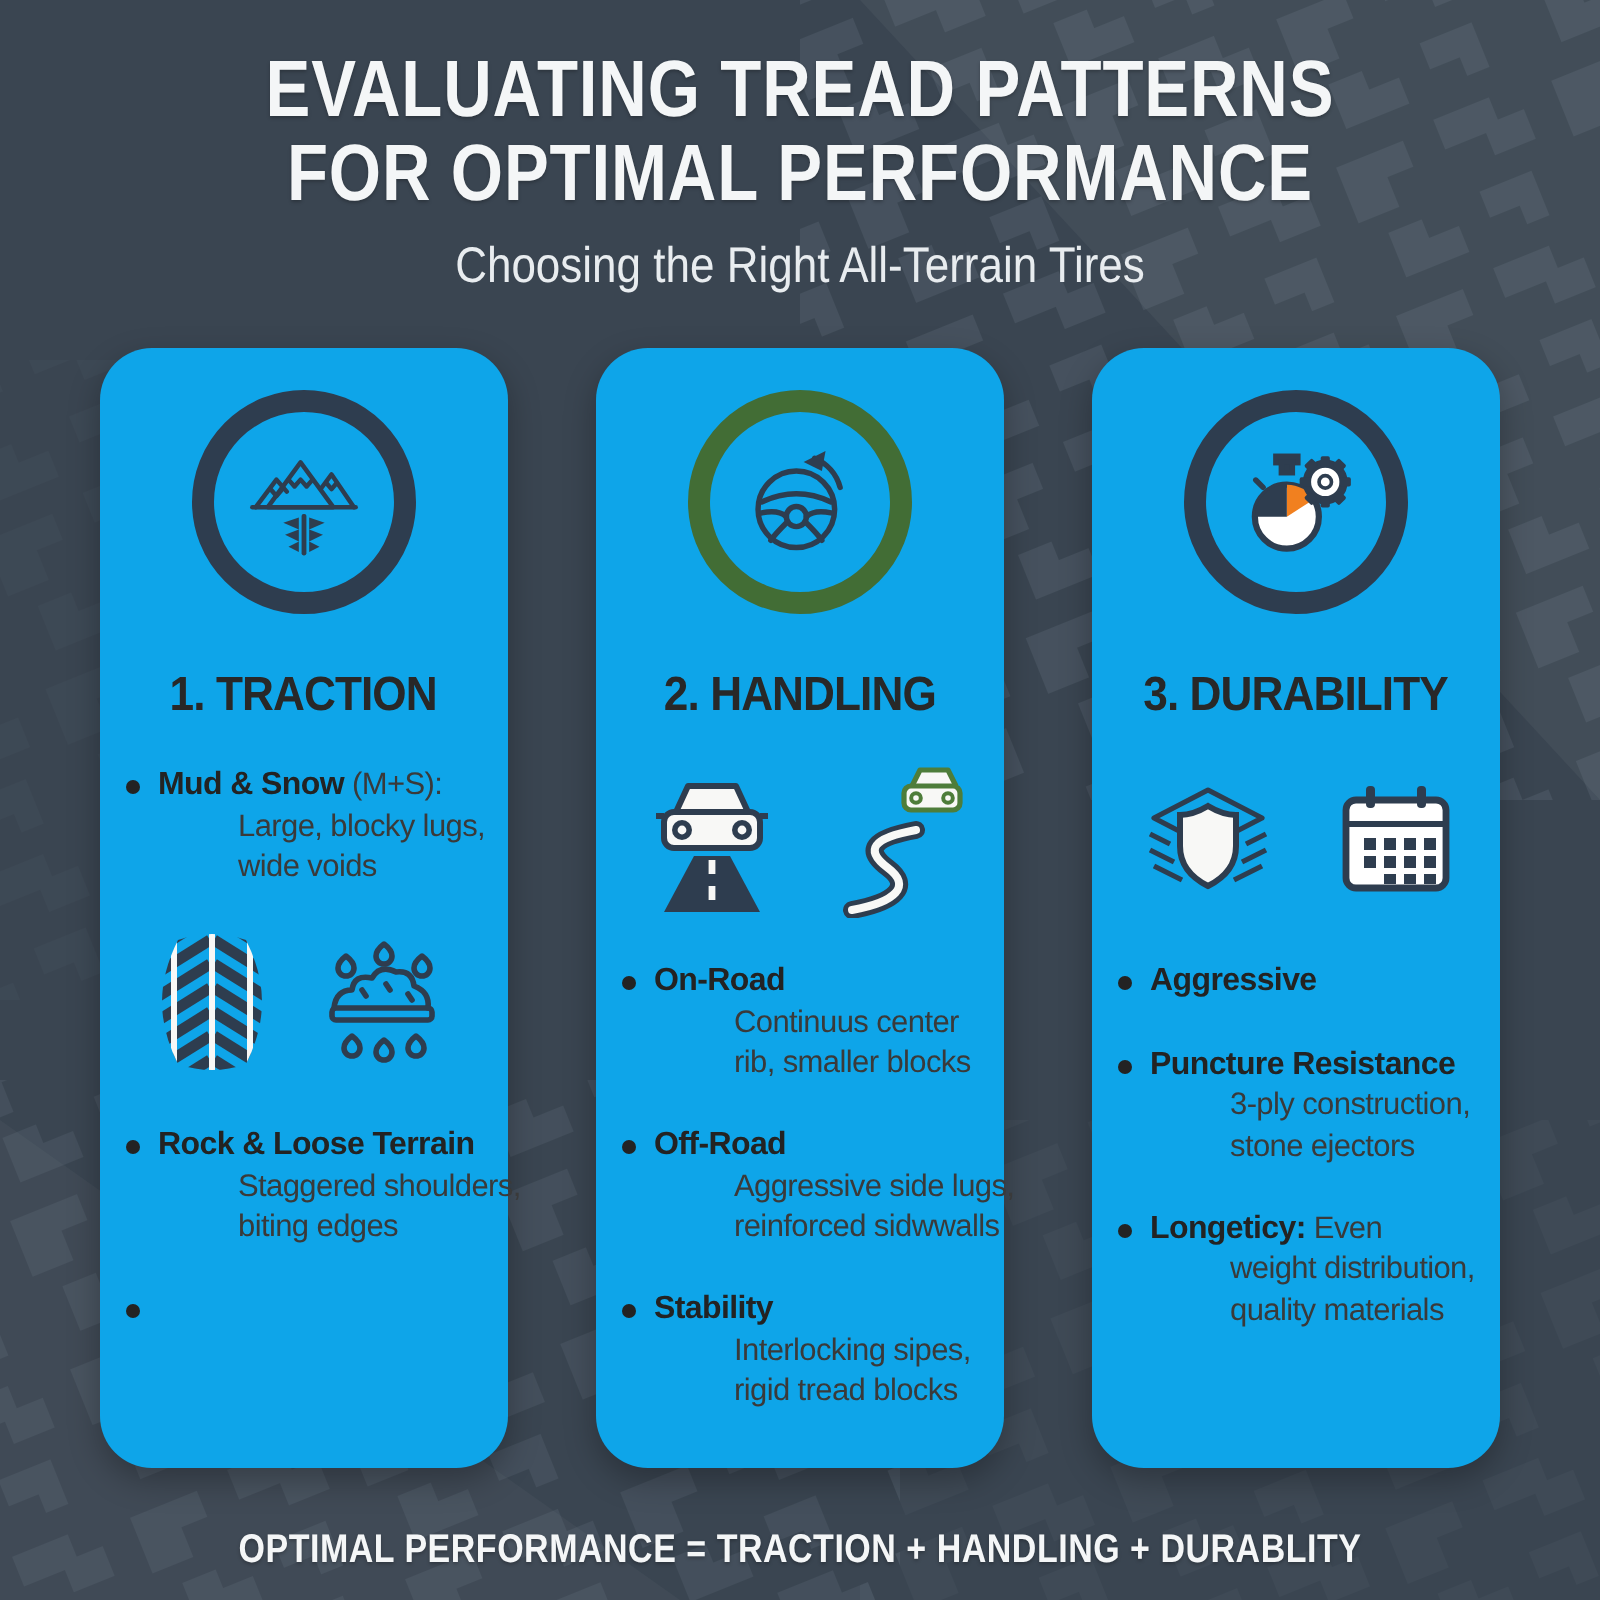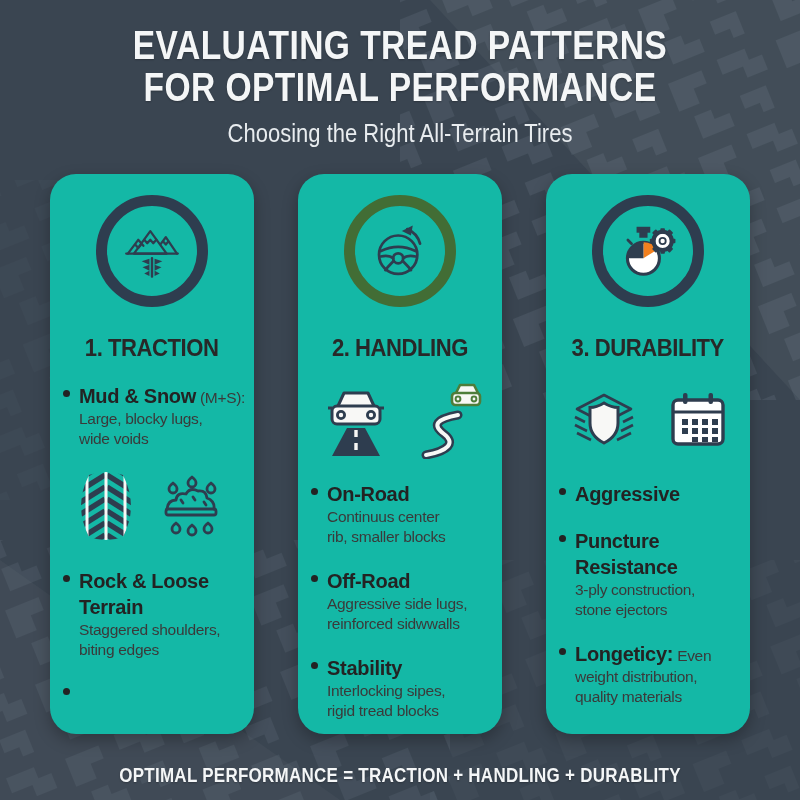--- a/index.html
+++ b/index.html
@@ -19,41 +19,41 @@
     text-shadow:0 1px 2px rgba(0,0,0,.25);
   }
   .subtitle{
     margin-top:10px;font-size:25px;color:#E8ECEF;
     transform:scaleX(.88);transform-origin:50% 0;font-weight:400;
   }
 
   
   .cards{display:flex;justify-content:center;gap:44px;margin-top:26px;}
   .card{
-    width:204px;height:560px;background:#14b8a6;border-radius:26px;
+    width:204px;height:560px;background:#0ea5e9;border-radius:26px;
     box-shadow:0 6px 16px rgba(0,0,0,.28);
     display:flex;flex-direction:column;align-items:center;
   }
   .circle{
     width:90px;height:90px;border-radius:50%;
     border:11px solid #2E3D4F;margin-top:21px;
     display:flex;align-items:center;justify-content:center;flex:0 0 auto;
   }
   .circle.green{border-color:#426D35;}
   .card-heading{
     margin-top:27px;font-size:24px;font-weight:bold;color:#282828;
     letter-spacing:-.5px;transform:scaleX(.92);
   }
   .mid-icons{display:flex;align-items:center;justify-content:center;gap:26px;margin-top:16px;height:82px;}
   .bullets{align-self:stretch;padding:0 4px 0 13px;}
   .bullet{display:flex;margin-top:21px;}
   .dot{width:7px;height:7px;border-radius:50%;background:#232323;margin:7px 9px 0 0;flex:0 0 auto;}
   .btxt{font-size:15.5px;line-height:1.3;color:#3A3A3A;letter-spacing:-.3px;}
-  .btitle b{color:#232323;font-size:20px;}
-  .bdesc{white-space:pre;}
+  .btitle b{color:#232323;font-size:16px;}
+  .bdesc{white-space:pre;margin-left:40px;}
 
   
   .footer{
     margin-top:30px;text-align:center;color:#F4F6F7;font-weight:bold;
     font-size:20px;letter-spacing:.3px;transform:scaleX(.85);
     text-shadow:0 1px 2px rgba(0,0,0,.25);
   }
   svg{display:block;}
 </style>
 </head>

